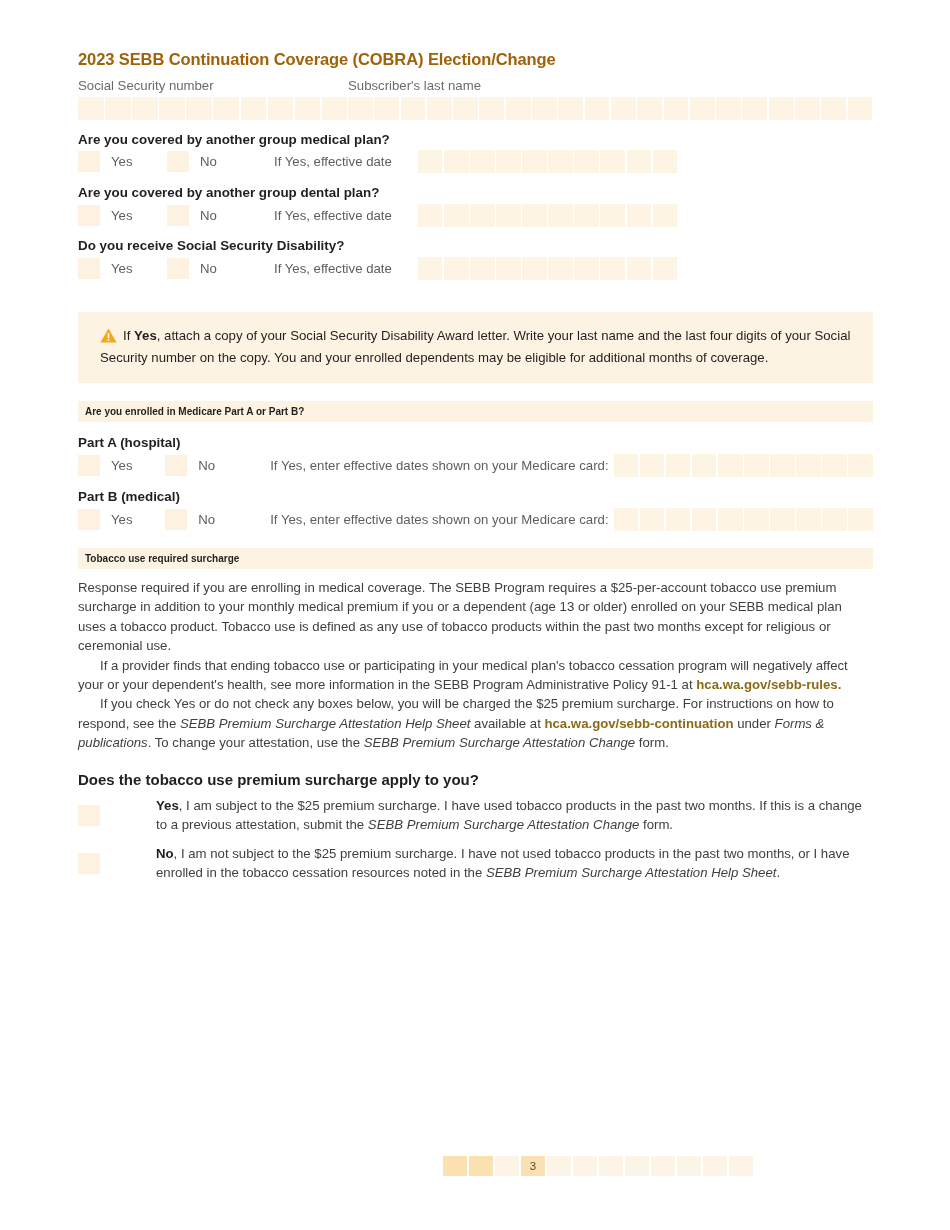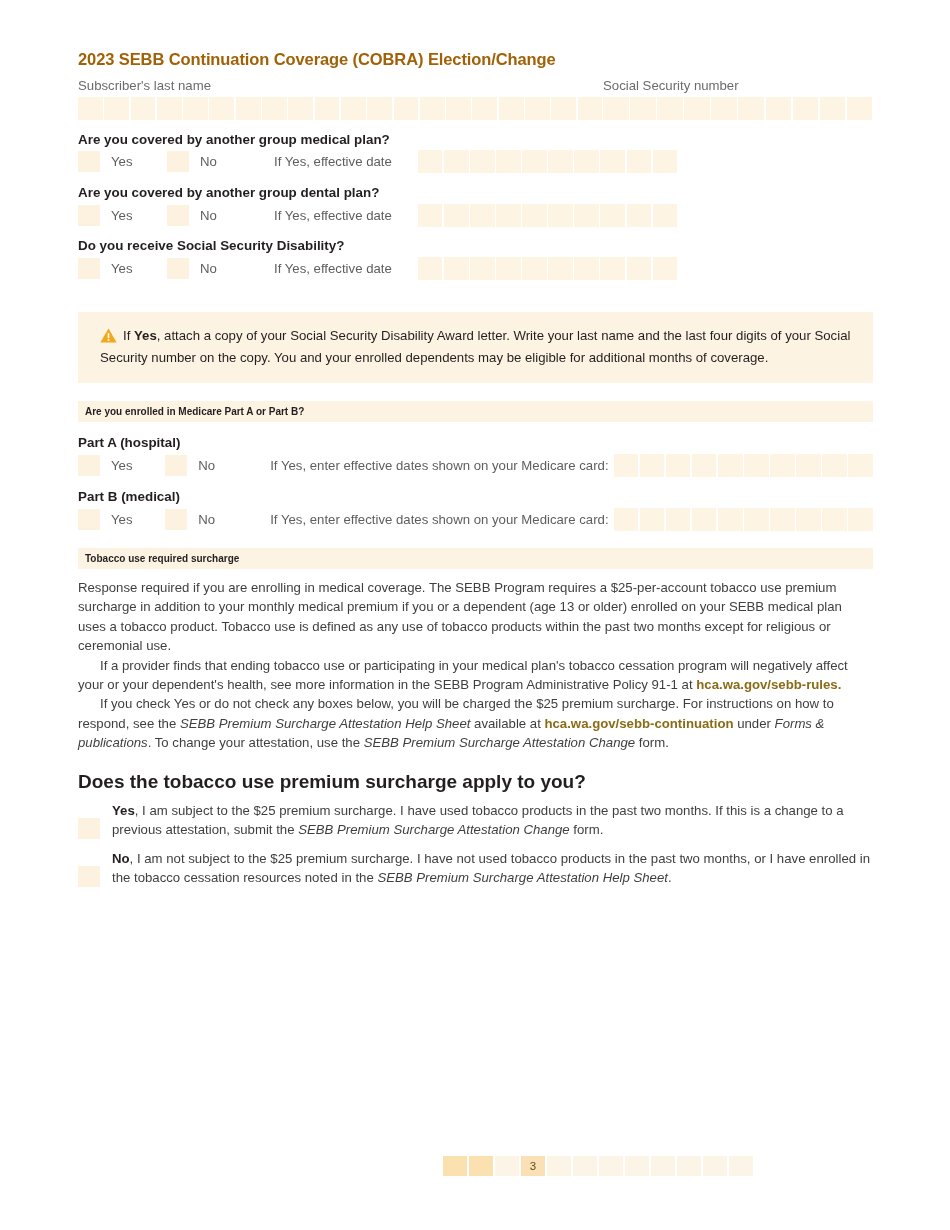--- a/index.html
+++ b/index.html
@@ -136,30 +136,31 @@
   .para.indent { text-indent: 22px; }
   .lnk {
     color: #8a6b16;
     font-weight: bold;
     text-decoration: none;
   }
   .ital { font-style: italic; }
   .bold { font-weight: bold; color: #231f20; }
 
   .attest-head {
-    font-size: 19px;
+    font-size: 15px;
     font-weight: bold;
     margin-top: 18px;
     margin-bottom: 8px;
   }
 
   .attest-row {
     display: flex;
-    align-items: flex-end;
+    align-items: center;
     margin-bottom: 10px;
+    gap: 44px;
   }
   .attest-box {
     background: #fdf1e0;
     width: 22px;
     height: 21px;
     flex: 0 0 auto;
     margin-top: 1px;
   }
   .attest-text {
     font-size: 13.2px;
@@ -196,48 +197,48 @@
   }
 </style>
 </head>
 <body>
 
 <div class="page">
 
   <h1 class="doc-title">2023 SEBB Continuation Coverage (COBRA) Election/Change</h1>
 
   <div class="row" style="margin-top:0;">
+    <div style="width:270px;">
+      <div class="field-label">Social Security number</div>
+      <div class="comb ssn" id="ssn-comb">
+          <div class="cell"></div>
+          <div class="cell"></div>
+          <div class="cell"></div>
+          <div class="cell"></div>
+          <div class="cell"></div>
+          <div class="cell"></div>
+          <div class="cell"></div>
+          <div class="cell"></div>
+          <div class="cell"></div>
+          <div class="cell"></div>
+        </div>
+    </div>
     <div style="width:525px;">
       <div class="field-label">Subscriber's last name</div>
       <div class="comb" id="lastname-comb">
           <div class="cell"></div>
           <div class="cell"></div>
           <div class="cell"></div>
           <div class="cell"></div>
           <div class="cell"></div>
           <div class="cell"></div>
           <div class="cell"></div>
           <div class="cell"></div>
           <div class="cell"></div>
           <div class="cell"></div>
-          <div class="cell"></div>
-          <div class="cell"></div>
-          <div class="cell"></div>
-          <div class="cell"></div>
-          <div class="cell"></div>
-          <div class="cell"></div>
-          <div class="cell"></div>
-          <div class="cell"></div>
-          <div class="cell"></div>
-          <div class="cell"></div>
-        </div>
-    </div>
-    <div style="width:270px;">
-      <div class="field-label">Social Security number</div>
-      <div class="comb ssn" id="ssn-comb">
           <div class="cell"></div>
           <div class="cell"></div>
           <div class="cell"></div>
           <div class="cell"></div>
           <div class="cell"></div>
           <div class="cell"></div>
           <div class="cell"></div>
           <div class="cell"></div>
           <div class="cell"></div>
           <div class="cell"></div>

